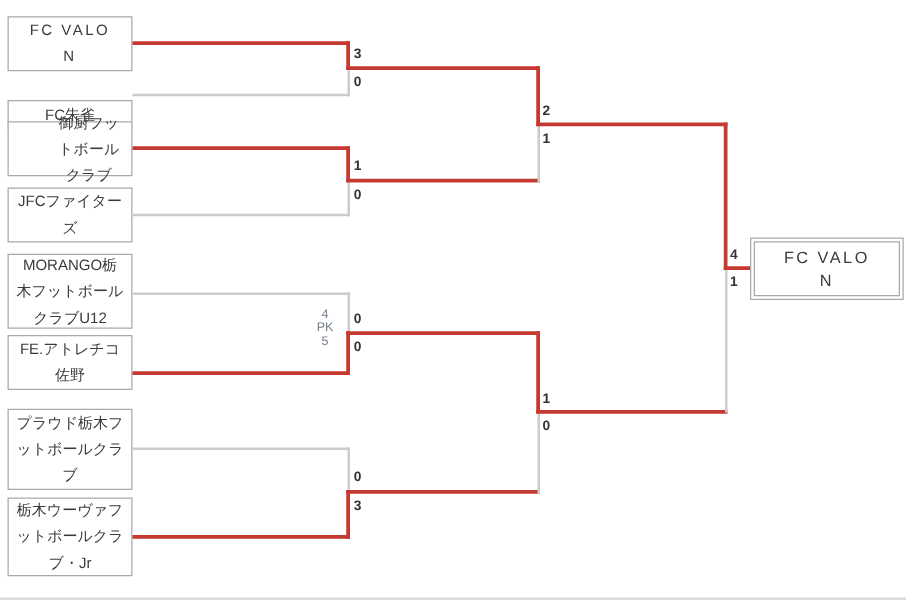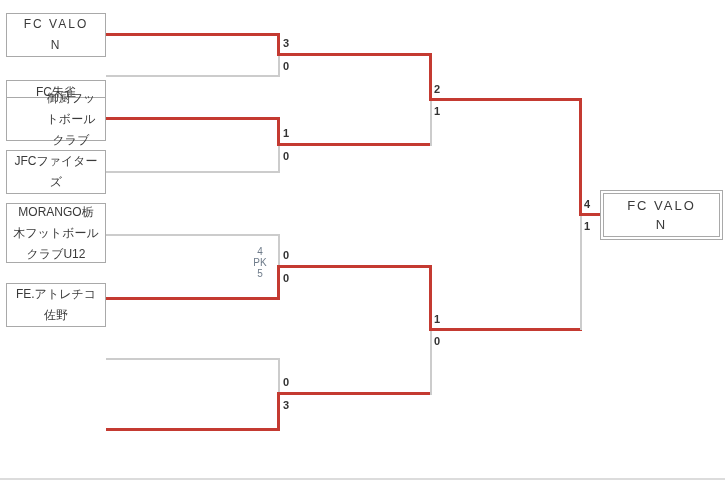--- a/index.html
+++ b/index.html
@@ -8,21 +8,21 @@
   
   .box{position:absolute;left:6px;width:100px;box-sizing:border-box;
        border:1px solid #a9a9a9;background:#ffffff;color:#3a3a3a;
        font-size:12px;line-height:21px;display:flex;align-items:center;justify-content:center;
        text-align:center;padding:0 6px;line-break:strict;}
   .b1{top:13px;height:44px;}
   .b2{top:80px;height:24px;}
   .b3{top:97px;height:44px;padding-left:36px;}
   .b4{top:150px;height:44px;}
   .b5{top:203px;height:60px;}
-  .b6{top:283px;height:44px;}
+  .b6{top:268px;height:44px;}
   .b7{top:327px;height:65px;}
   .b8{top:398px;height:63px;}
   .wide-latin{display:inline-block;max-width:70px;word-break:break-all;letter-spacing:2px;}
   
   .h{position:absolute;height:2px;background:#cccccc;}
   .h.red{height:3px;background:#c43a31;}
   .v{position:absolute;width:2px;background:#cccccc;}
   .v.red{width:3px;background:#c43a31;}
   
   .sc{position:absolute;font-size:11px;line-height:13px;font-weight:bold;color:#333333;}
@@ -54,20 +54,26 @@
       <span>御厨フットボールクラブ</span>
     </div>
   <div class="box b4">
       <span>JFCファイターズ</span>
     </div>
   <div class="box b5">
       <span>MORANGO栃木フットボールクラブU12</span>
     </div>
   <div class="box b6">
       <span>FE.アトレチコ佐野</span>
+    </div>
+  <div class="box b7">
+      <span>プラウド栃木フットボールクラブ</span>
+    </div>
+  <div class="box b8">
+      <span>栃木ウーヴァフットボールクラブ・Jr</span>
     </div>
 
   <div class="h red" style="left:106px;top:33px;width:174px;"></div>
   <div class="h" style="left:106px;top:75px;width:174px;"></div>
   <div class="h red" style="left:106px;top:117px;width:174px;"></div>
   <div class="h" style="left:106px;top:171px;width:174px;"></div>
   <div class="h" style="left:106px;top:234px;width:174px;"></div>
   <div class="h red" style="left:106px;top:297px;width:174px;"></div>
   <div class="h" style="left:106px;top:358px;width:174px;"></div>
   <div class="h red" style="left:106px;top:428px;width:174px;"></div>

